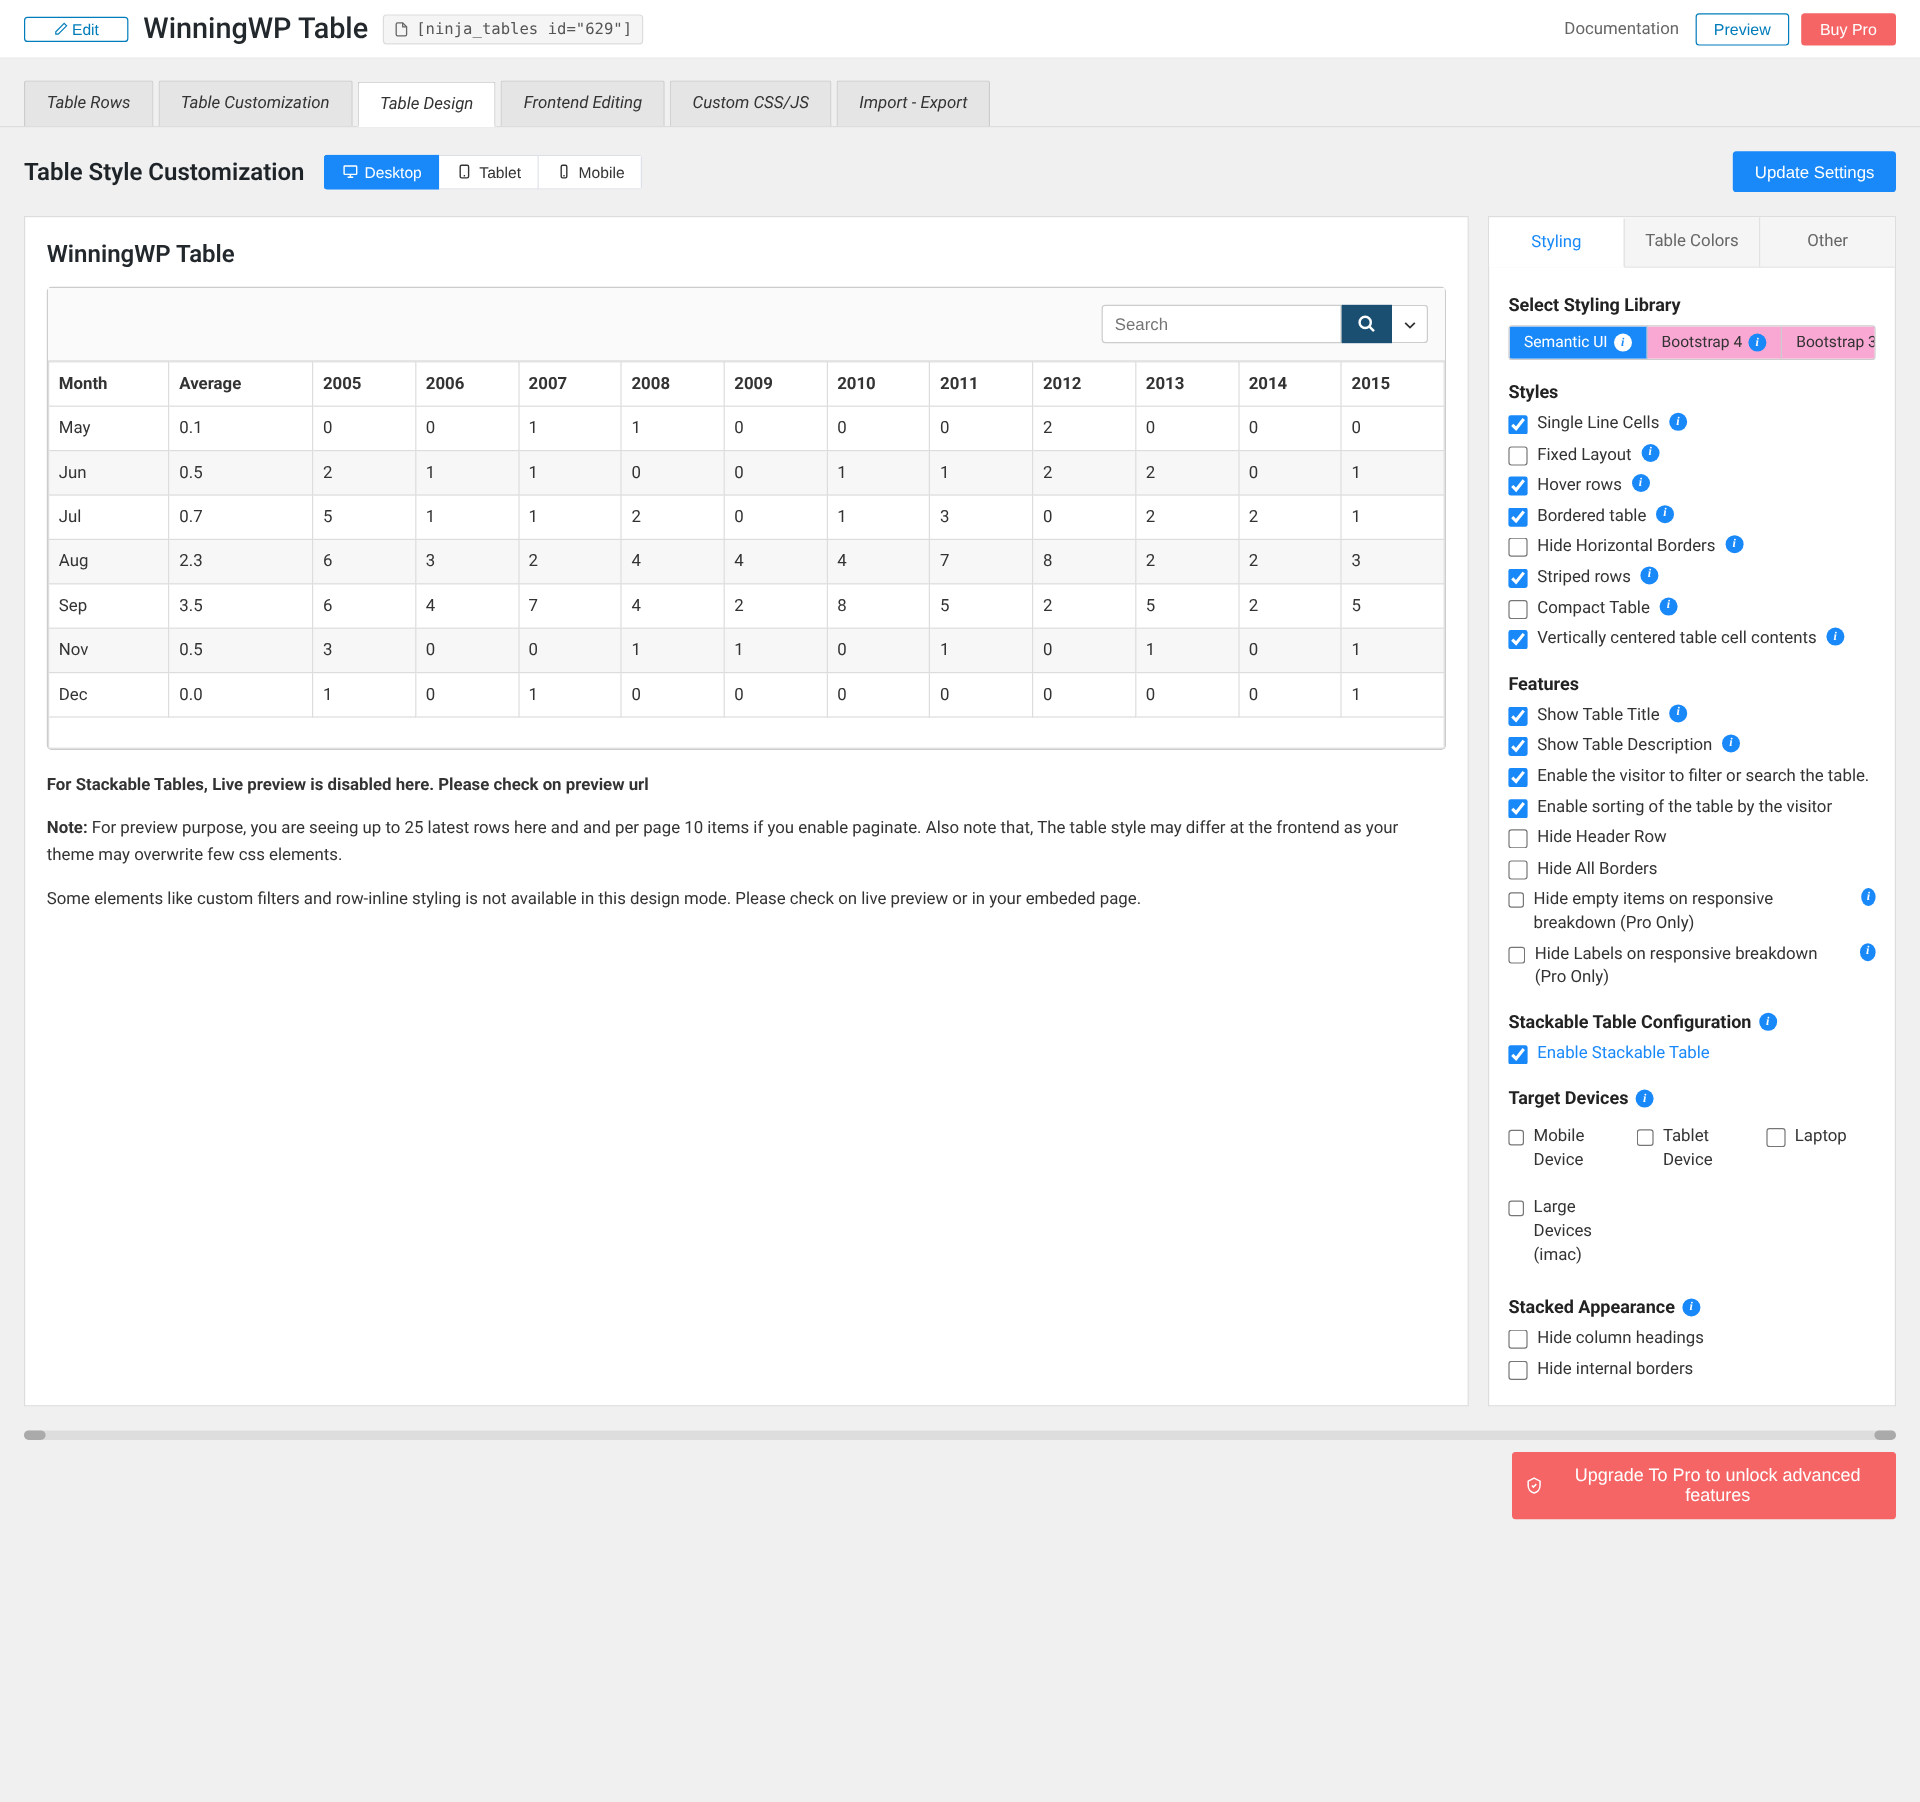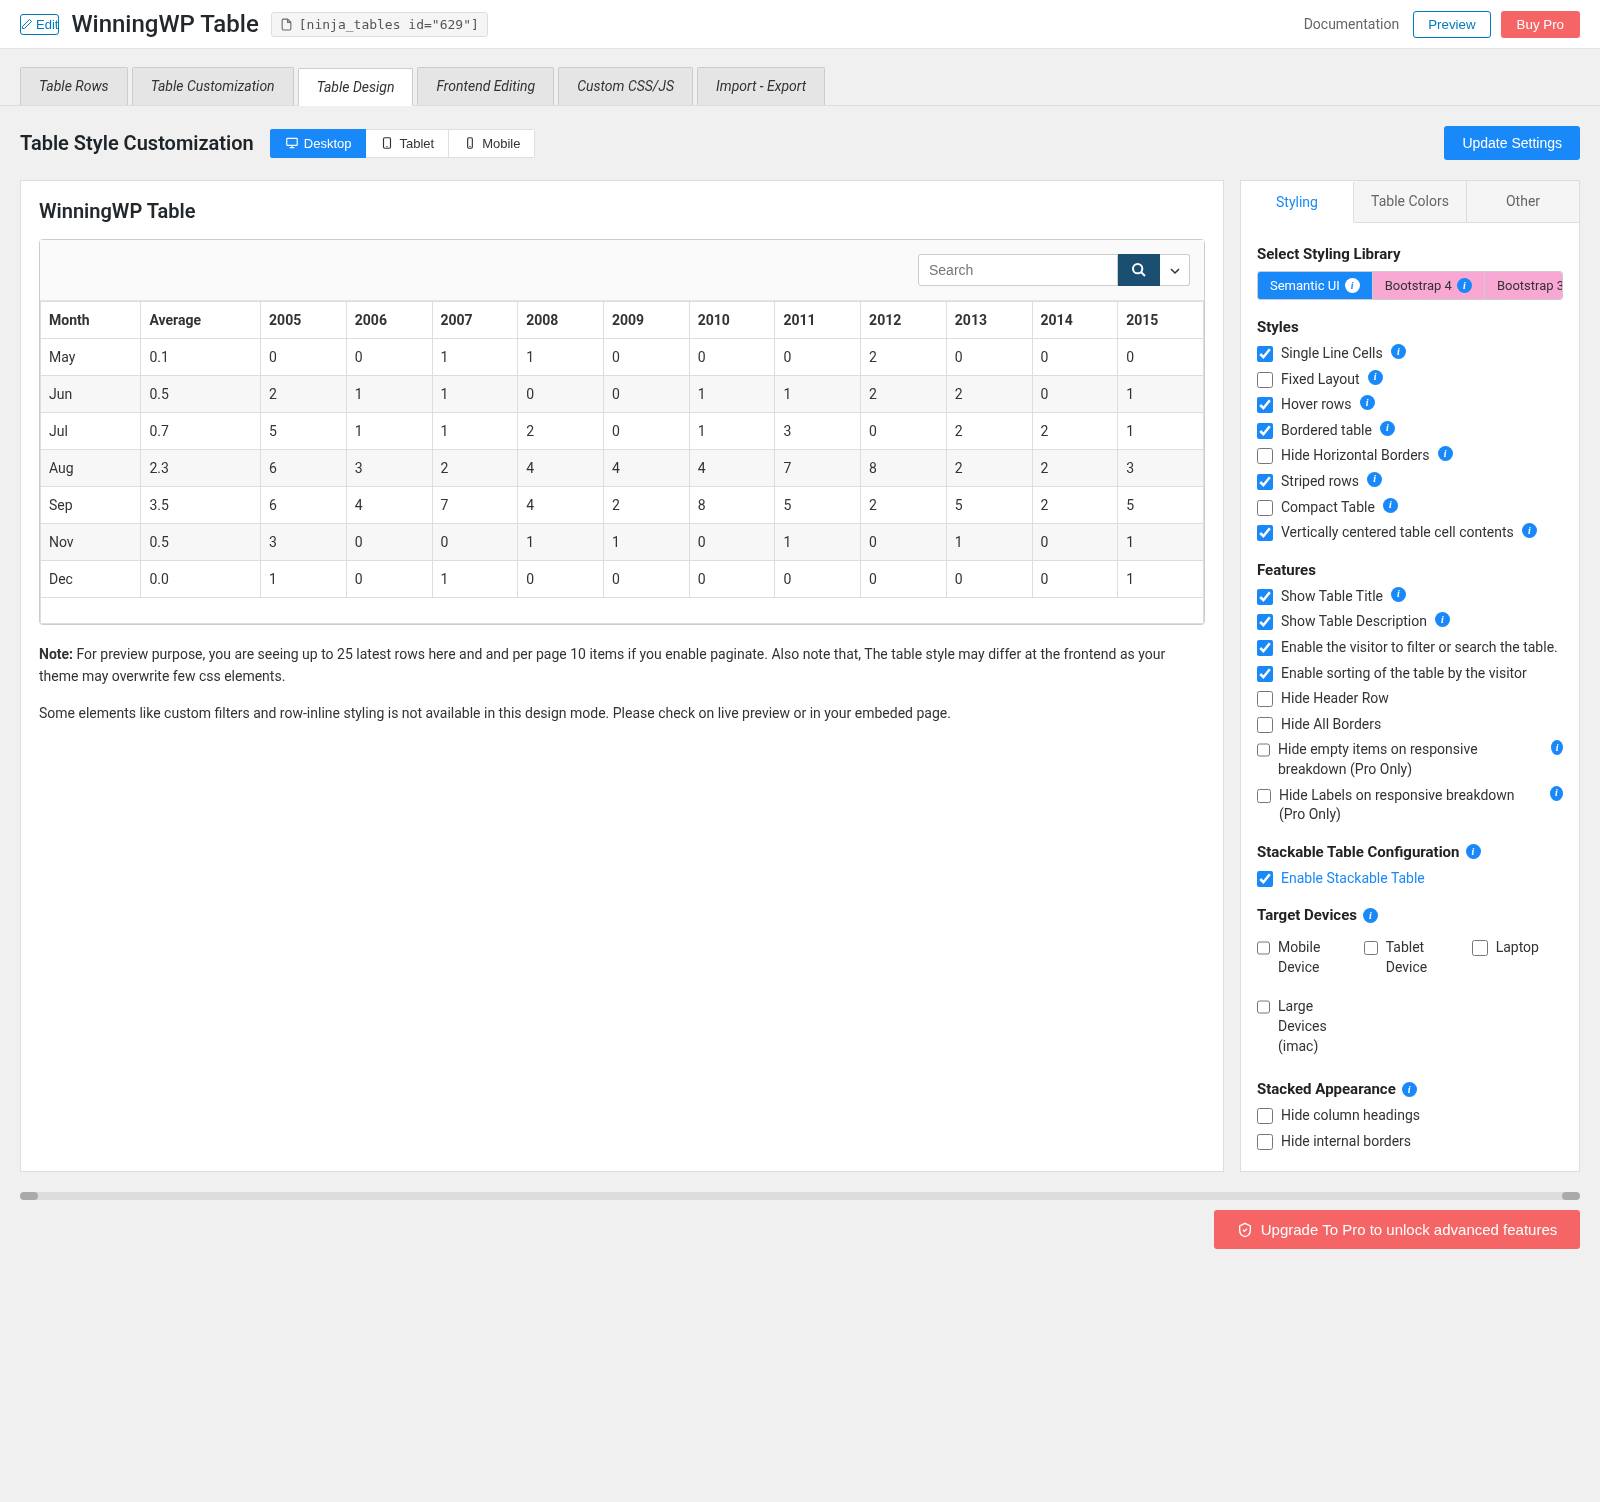--- a/index.html
+++ b/index.html
@@ -1,18 +1,18 @@
 <!DOCTYPE html>
 <html><head>
 <meta charset="utf-8">
 <style>
 * { box-sizing: border-box; margin: 0; padding: 0; }
 body { font-family: -apple-system, BlinkMacSystemFont, "Segoe UI", Roboto, sans-serif; background: #f0f0f1; color: #333; font-size: 14px; }
 .top-bar { display: flex; align-items: center; padding: 10px 20px; background: #fff; border-bottom: 1px solid #e5e5e5; }
-.edit-btn { border: 1px solid #007cba; color: #007cba; background: #fff; padding: 2px 0; border-radius: 3px; cursor: pointer; font-size: 13px; display: inline-flex; align-items: center; gap: 3px; }
+.edit-btn { border: 1px solid #007cba; color: #007cba; background: #fff; padding: 2px 24px; border-radius: 3px; cursor: pointer; font-size: 13px; display: inline-flex; align-items: center; gap: 3px; }
 .title { font-size: 24px; font-weight: 500; margin: 0 12px; color: #23282d; }
 .shortcode-chip { background: #f5f5f5; border: 1px solid #ddd; padding: 4px 8px; border-radius: 3px; font-family: monospace; font-size: 13px; color: #555; display: inline-flex; align-items: center; gap: 6px; }
 .spacer { flex: 1; }
 .doc-link { color: #666; margin-right: 14px; cursor: pointer; }
 .preview-btn { border: 1px solid #007cba; color: #007cba; background: #fff; padding: 5px 14px; border-radius: 3px; cursor: pointer; margin-right: 10px; }
 .buy-pro-btn { background: #f56565; color: #fff; border: none; padding: 6px 16px; border-radius: 3px; cursor: pointer; }
 .tabs-row { display: flex; gap: 4px; padding: 18px 20px 0 20px; border-bottom: 1px solid #ddd; background: #f0f0f1; font-style: italic; }
 .tab { background: #e5e5e5; border: 1px solid #ccc; border-bottom: none; padding: 10px 18px; cursor: pointer; font-size: 14px; color: #333; border-radius: 2px 2px 0 0; }
 .tab.active { background: #fff; position: relative; top: 1px; border-bottom: 1px solid #fff; }
 .subheader { display: flex; align-items: center; padding: 20px; gap: 16px; }
@@ -48,21 +48,21 @@
 .sub-label { font-weight:700; font-size:15px; margin: 18px 0 8px 0; color:#222; }
 .radio-row { display: flex; border: 1px solid #ccc; border-radius: 3px; overflow: hidden; margin-bottom: 12px; }
 .radio-btn { flex: none; padding: 6px 12px; font-size: 13px; display:flex; align-items:center; gap:5px; border-right:1px solid #ccc; background:#f9a8d4; cursor:pointer; }
 .radio-btn:last-child { border-right:none; }
 .radio-btn.active { background: #1989fa; color: #fff; }
 .chk-row { display: flex; align-items: flex-start; gap: 8px; margin: 6px 0; font-size: 14px; color:#333; line-height:1.4; }
 .chk-row input[type=checkbox] { width:16px; height:16px; margin-top:2px; cursor:pointer; accent-color:#1989fa; }
 .info-i { display:inline-flex; width:15px; height:15px; border-radius:50%; background:#1989fa; color:#fff; font-size:10px; font-style:italic; font-weight:bold; align-items:center; justify-content:center; font-family: Georgia, serif; }
 .device-grid { display:grid; grid-template-columns: 1fr 1fr 1fr; gap:8px 16px; margin:8px 0; }
 .link-like { color:#1989fa; cursor:pointer; }
-.upgrade-bar { margin: 10px 20px 20px auto; width:366px; }
+.upgrade-bar { margin: 10px 20px 20px auto; width:320px; }
 .upgrade-btn { width:100%; background:#f56565; color:#fff; border:none; padding:11px; border-radius:3px; cursor:pointer; font-size:15px; display:flex; align-items:center; justify-content:center; gap:8px; }
 .hscroll { height:8px; background:#ddd; margin:0 20px; border-radius:4px; position:relative; }
 .hscroll::before { content:""; position:absolute; left:0; width:18px; height:8px; background:#aaa; border-radius:4px; }
 .hscroll::after { content:""; position:absolute; right:0; width:18px; height:8px; background:#aaa; border-radius:4px; }
 svg { display:inline-block; vertical-align:middle; }
 </style>
 </head>
 <body>
 
 <div class="top-bar">
@@ -269,20 +269,21 @@
             </tr>
           </tbody>
         <tfoot>
             <tr>
               <td colspan="13" style="height:26px;"></td>
             </tr>
           </tfoot>
       </table>
     </div>
     <div class="notes">
+      <p><b>For Stackable Tables, Live preview is disabled here. Please check on preview url</b></p>
       <p><b>Note:</b><span> For preview purpose, you are seeing up to 25 latest rows here and and per page 10 items if you enable paginate. Also note that, The table style may differ at the frontend as your theme may overwrite few css elements.</span></p>
       <p>Some elements like custom filters and row-inline styling is not available in this design mode. Please check on live preview or in your embeded page.</p>
     </div>
   </div>
 
   <div class="right-panel">
     <div class="right-tabs" id="right-tabs">
         <div class="right-tab active">Styling</div>
         <div class="right-tab">Table Colors</div>
         <div class="right-tab">Other</div>

